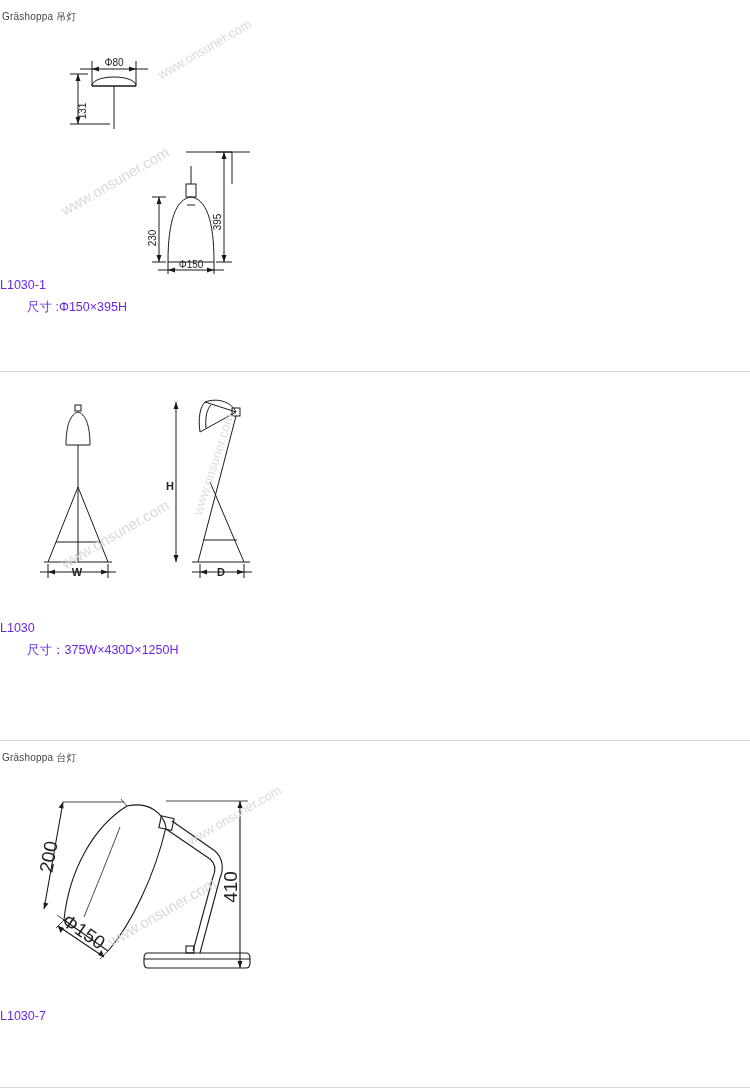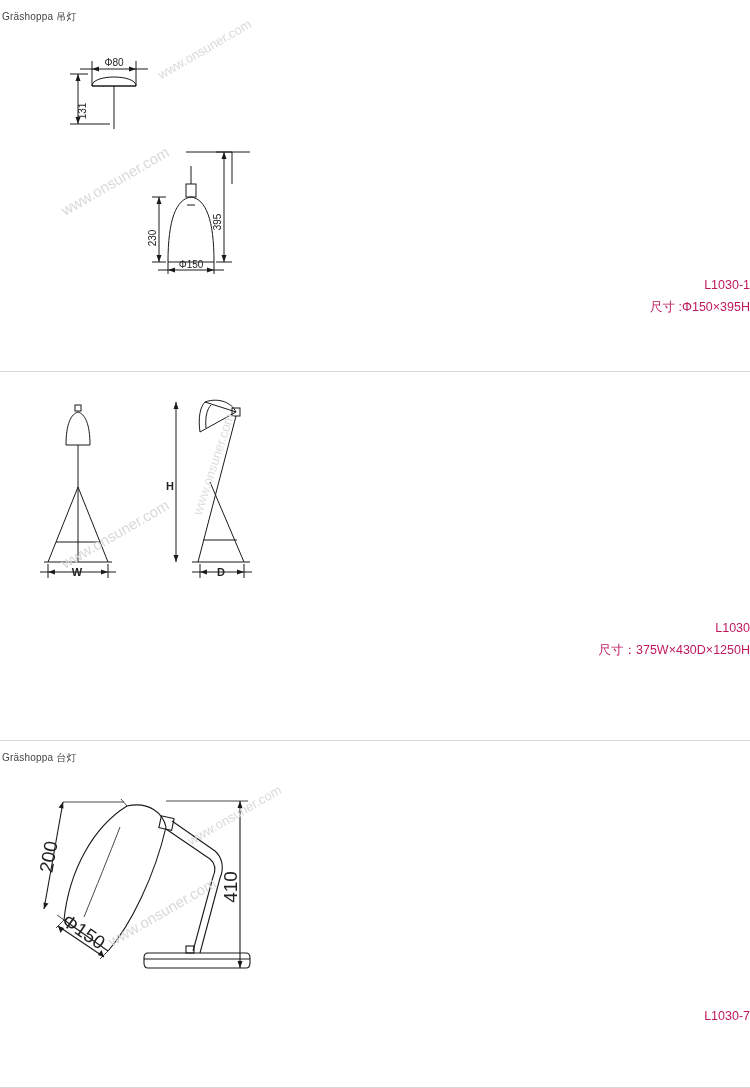--- a/index.html
+++ b/index.html
@@ -29,23 +29,23 @@
   .divider {
     width: 750px;
     height: 1px;
     background: #d8d8d8;
   }
   .figure-area {
     position: relative;
     width: 750px;
   }
   .caption {
-    text-align: right;
+    text-align: left;
     font-size: 12.5px;
-    color: #be185d;
+    color: #6d28d9;
     line-height: 22px;
   }
   .caption .code {
     display: block;
   }
   .caption .size {
     display: block;
     margin-left: 27px;
   }
   svg { display: block; }

